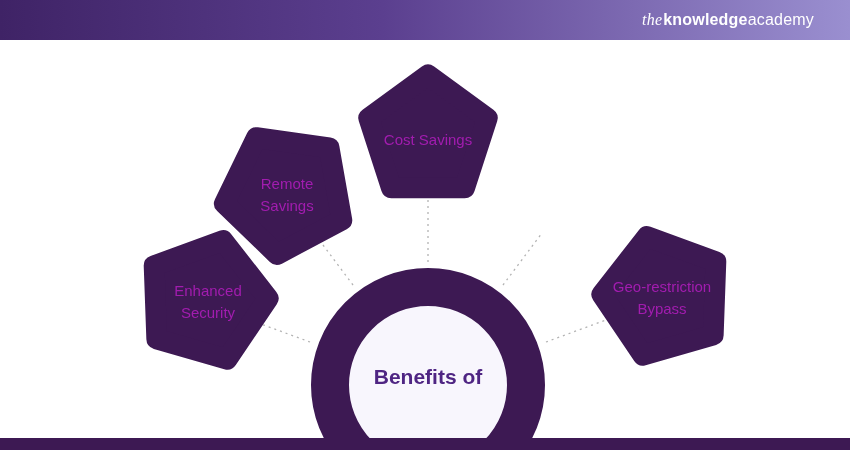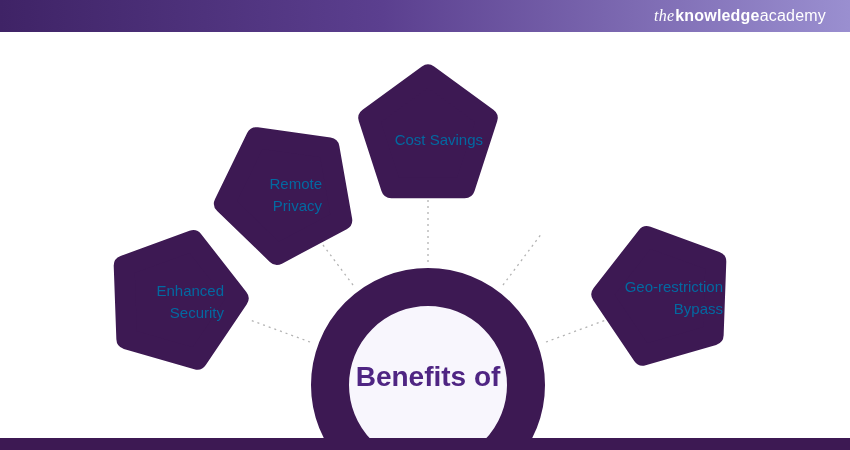--- a/index.html
+++ b/index.html
@@ -3,23 +3,23 @@
 <meta charset="utf-8">
 <style>
   html,body { margin:0; padding:0; background:#ffffff; }
   .page {
     position:relative; width:850px; height:450px; overflow:hidden;
     background:#ffffff; font-family:"Liberation Sans", sans-serif;
   }
 
   
   .topbar {
-    position:absolute; top:0; left:0; right:0; height:32px; z-index:6;
+    position:absolute; top:0; left:0; right:0; height:40px; z-index:6;
     background:linear-gradient(90deg,#3f2366 0%, #5b3f8f 45%, #9a8fd0 100%);
-    display:flex; align-items:center; justify-content:flex-end; padding-right:24px;
+    display:flex; align-items:center; justify-content:flex-end; padding-right:36px;
     box-sizing:border-box;
   }
   .logo { color:#ffffff; font-size:16px; letter-spacing:0.2px; white-space:nowrap; }
   .logo-the { font-family:"Liberation Serif", serif; font-style:italic; font-weight:400; margin-right:1px; }
   .logo-knowledge { font-weight:700; }
   .logo-academy { font-weight:400; }
 
   
   .footer-bar {
     position:absolute; left:0; right:0; bottom:0; height:12px;
@@ -30,28 +30,28 @@
   .overlay { position:absolute; inset:0; z-index:1; width:850px; height:450px; }
 
   
   .pent { position:absolute; width:156px; height:156px; z-index:2; }
   .pent svg {
     position:absolute; inset:0; width:100%; height:100%;
     transform:rotate(var(--rot,0deg));
   }
   .pent .label {
     position:absolute; left:50%; top:50%; transform:translate(-50%,-50%);
-    color:#0369a1; font-size:15px; line-height:1.45; text-align:right;
+    color:#a21caf; font-size:15px; line-height:1.45; text-align:center;
   }
 
   
   .center-title {
     position:absolute; left:428px; top:377px; transform:translate(-50%,-50%);
     z-index:2; text-align:center; color:#4f2583;
-    font-size:28px; font-weight:700; line-height:1.5; white-space:nowrap;
+    font-size:21px; font-weight:700; line-height:1.5; white-space:nowrap;
   }
 </style>
 </head>
 <body>
 
 <div class="page">
 
   <header class="topbar">
     <div class="logo">
       <span class="logo-the">the</span><span class="logo-knowledge">knowledge</span><span class="logo-academy">academy</span>
@@ -62,32 +62,32 @@
     <g stroke="#b3b3b3" stroke-width="1.3" stroke-dasharray="2 4" fill="none">
       <line x1="310" y1="342" x2="250" y2="320"></line>
       <line x1="353" y1="285" x2="314" y2="233"></line>
       <line x1="428" y1="262" x2="428" y2="200"></line>
       <line x1="503" y1="285" x2="542" y2="233"></line>
       <line x1="546" y1="342" x2="606" y2="320"></line>
     </g>
     <circle cx="428" cy="385" r="98" fill="#f8f6fd" stroke="#3d1953" stroke-width="38"></circle>
   </svg>
 
-  <div class="pent" style="left:100px; top:224px; --rot:-56deg;">
+  <div class="pent" style="left:130px; top:224px; --rot:-56deg;">
     <svg viewBox="0 0 120 120">
       <polygon points="60,10 105.6,43.2 88.2,96.8 31.8,96.8 14.4,43.2" fill="#3d1953" stroke="#3d1953" stroke-width="16" stroke-linejoin="round"></polygon>
     </svg>
     <div class="label" style="width:92px;">Enhanced Security</div>
   </div>
 
   <div class="pent" style="left:209px; top:117px; --rot:-28deg;">
     <svg viewBox="0 0 120 120">
       <polygon points="60,10 105.6,43.2 88.2,96.8 31.8,96.8 14.4,43.2" fill="#3d1953" stroke="#3d1953" stroke-width="16" stroke-linejoin="round"></polygon>
     </svg>
-    <div class="label" style="width:70px;">Remote Privacy</div>
+    <div class="label" style="width:70px;">Remote Savings</div>
   </div>
 
   <div class="pent" style="left:350px; top:62px; --rot:0deg;">
     <svg viewBox="0 0 120 120">
       <polygon points="60,10 105.6,43.2 88.2,96.8 31.8,96.8 14.4,43.2" fill="#3d1953" stroke="#3d1953" stroke-width="16" stroke-linejoin="round"></polygon>
     </svg>
     <div class="label" style="width:110px;">Cost Savings</div>
   </div>
 
 

